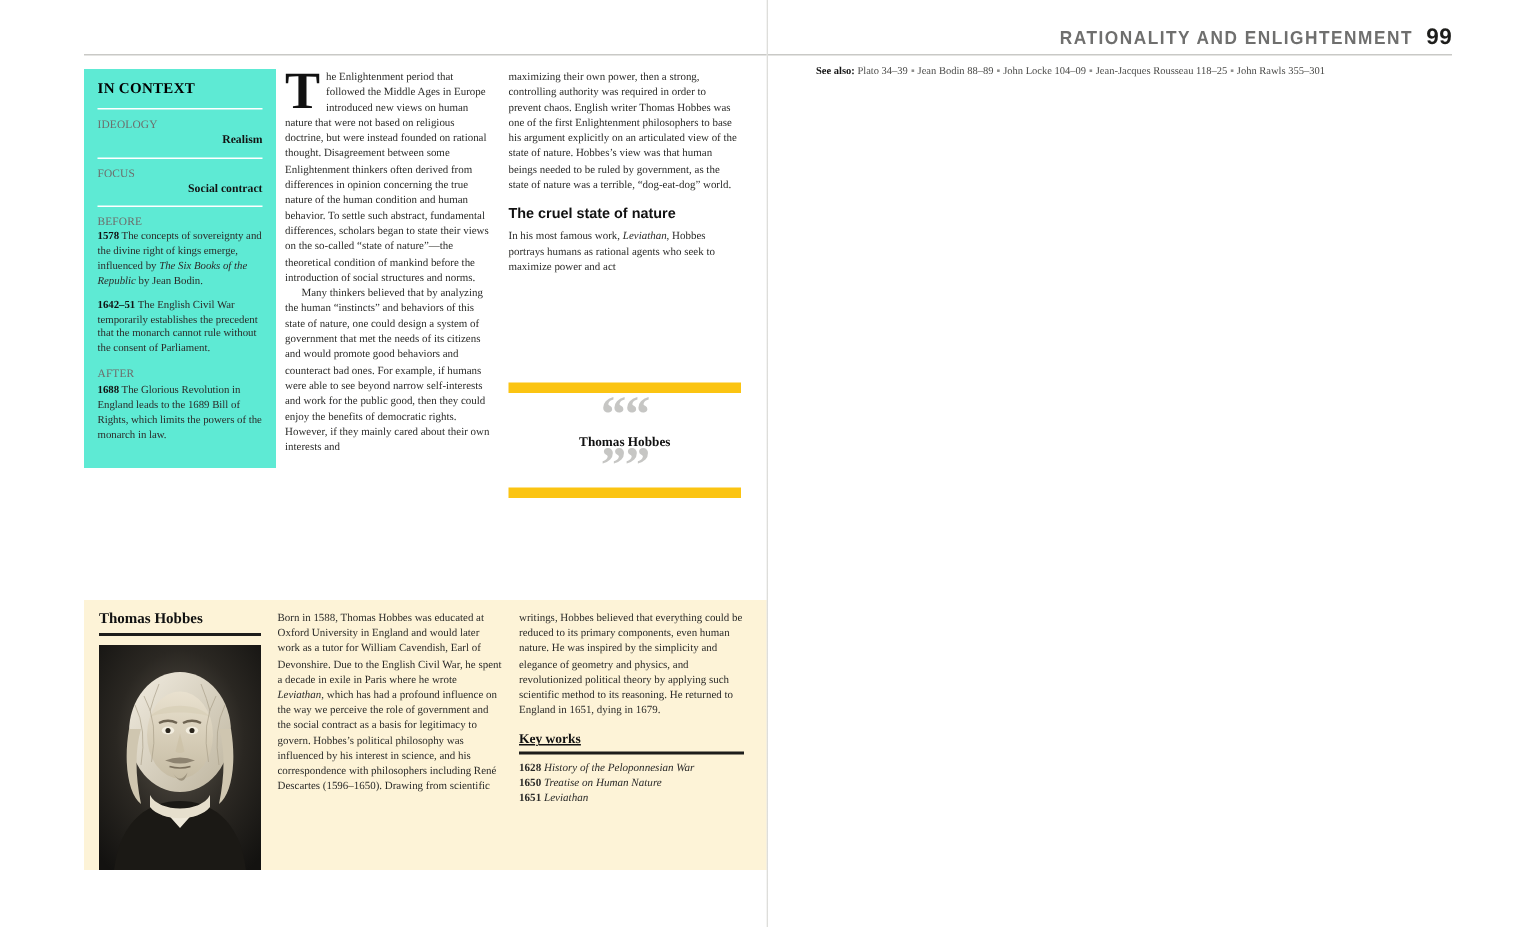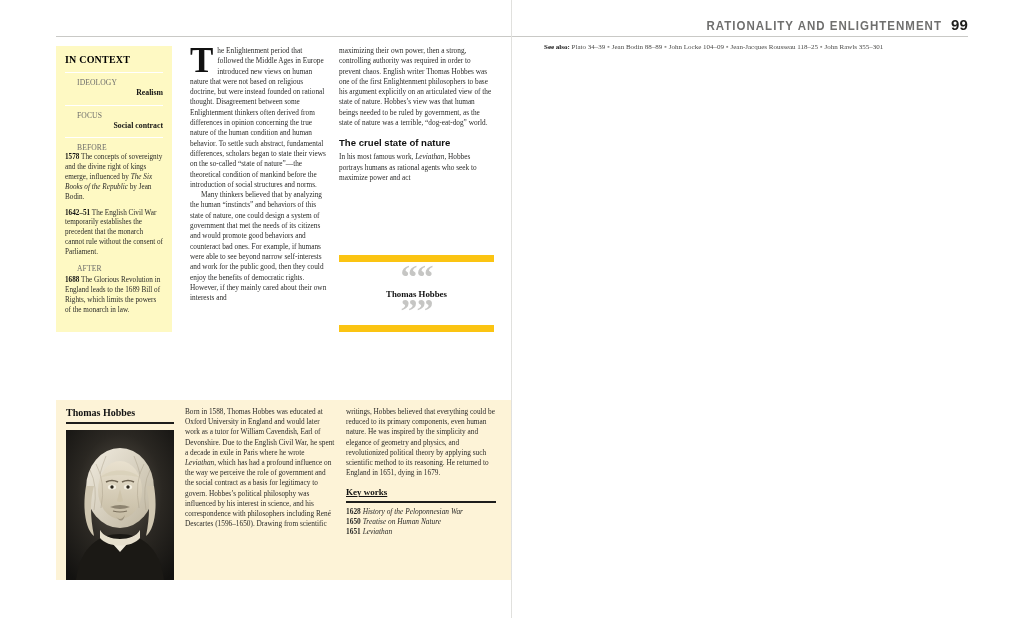--- a/index.html
+++ b/index.html
@@ -22,24 +22,24 @@
   .rule-left{left:56px;right:0;top:36px;width:456px;}
   .rule-right{left:0;width:456px;top:36px;}
 
   
   .col{position:absolute;font-size:7.3px;line-height:10.3px;text-align:left;color:#2b2b29;}
   .col p{margin:0 0 0 0;}
   .col p + p{text-indent:11px;}
   .i{font-style:italic;}
 
   
-  .incontext{position:absolute;left:56px;top:46px;width:116px;background:#fef9c3;padding:8px 9px 10px 9px;box-sizing:border-box;}
+  .incontext{position:absolute;left:56px;top:46px;width:128px;background:#5eead4;padding:8px 9px 10px 9px;box-sizing:border-box;}
   .incontext h3{margin:0 0 7px 0;font-family:"Liberation Serif",serif;font-weight:bold;font-size:10px;letter-spacing:.2px;color:#000;}
   .ic-sep{height:1px;background:#ffffff;margin:6px 0 5px 0;}
-  .ic-label{font-size:7.6px;color:#6d6d6b;line-height:10px;letter-spacing:.1px;margin-left:12px;}
+  .ic-label{font-size:7.6px;color:#6d6d6b;line-height:10px;letter-spacing:.1px;}
   .ic-value{font-size:7.8px;font-weight:bold;color:#121212;line-height:10.5px;margin-bottom:2px;text-align:right;}
   .ic-entry{font-size:7.2px;line-height:9.9px;color:#2b2b29;margin-bottom:6px;}
   .ic-entry .yr{font-weight:bold;color:#111;}
 
   
   .dropcap{float:left;font-family:"Liberation Serif",serif;font-weight:bold;font-size:35px;line-height:28px;margin:1px 4px -2px 0;color:#111;}
 
   .subhead{font-family:Liberation Sans, sans-serif;font-weight:bold;font-size:9.6px;line-height:12px;color:#111;margin:9px 0 3px 0;}
 
   

